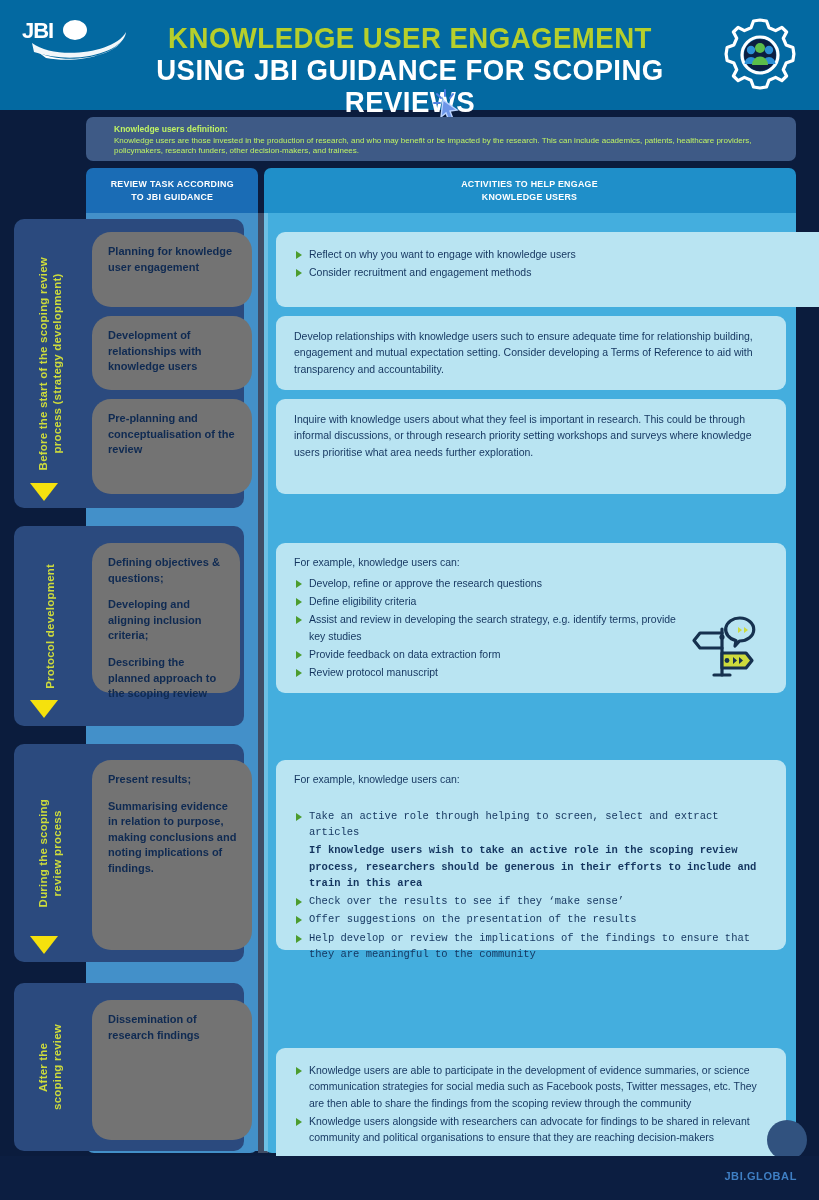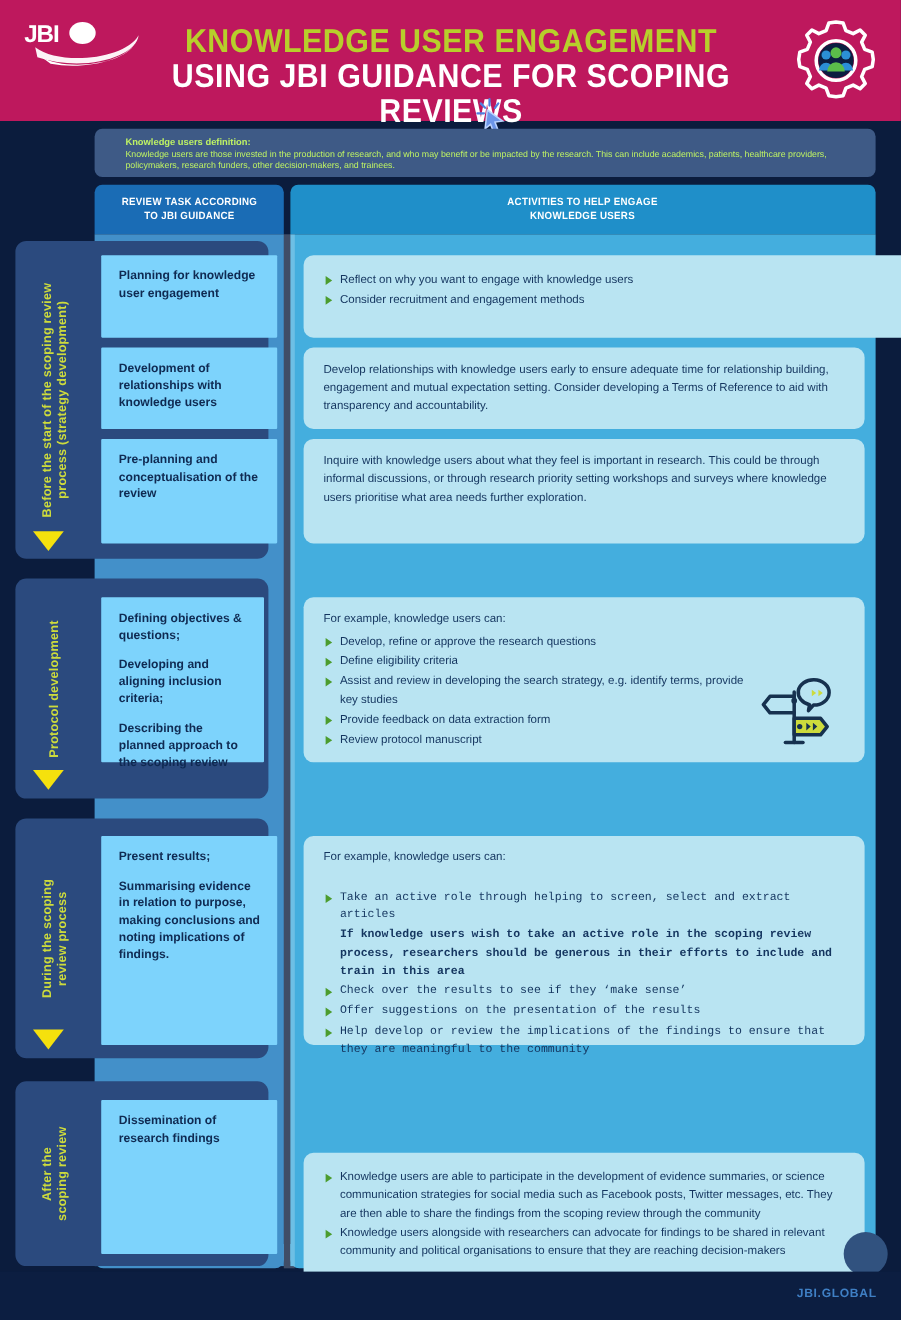--- a/index.html
+++ b/index.html
@@ -6,21 +6,21 @@
   html,body{ background:#0b1c3d; }
   body{
     width:819px; height:1200px; position:relative; overflow:hidden;
     font-family:"Liberation Sans", sans-serif;
     background:#0b1c3d;
   }
 
   
   .header{
     position:absolute; left:0; top:0; width:819px; height:110px;
-    background:#be185d;
+    background:#0369a1;
   }
   .jbi-logo{ position:absolute; left:18px; top:12px; width:120px; height:60px; }
   .gear-icon{ position:absolute; right:18px; top:14px; width:82px; height:82px; }
   .title-wrap{ position:absolute; left:120px; top:22px; width:580px; text-align:center; }
   .title-1{
     font-size:30px; font-weight:bold; letter-spacing:.5px;
     color:#b7cf2b; line-height:1.06;
     transform:scaleX(.92); transform-origin:center;
     font-family:"Liberation Sans", sans-serif;
   }
@@ -96,21 +96,21 @@
   }
 
   .arrow-down{
     position:absolute; width:0; height:0;
     border-left:14px solid transparent; border-right:14px solid transparent;
     border-top:18px solid #f5e10d;
   }
 
   
   .card-left{
-    position:absolute; background:#7dd3fc; border-radius:1px;
+    position:absolute; background:#737373; border-radius:19px;
     padding:12px 14px 12px 16px;
   }
   .card-right{
     position:absolute; background:#b9e4f2; border-radius:9px;
     padding:12px 16px 12px 18px;
   }
   .task-text{
     color:#0f2a52; font-weight:bold; font-size:11px; line-height:1.42;
   }
   .task-text p + p{ margin-top:11px; }
@@ -231,21 +231,21 @@
   <ul class="bul">
     <li>Reflect on why you want to engage with knowledge users</li>
     <li>Consider recruitment and engagement methods</li>
   </ul>
 </div>
 
 <div class="card-left" style="left:92px; top:316px; width:160px; height:74px;">
   <div class="task-text">Development of relationships with knowledge users</div>
 </div>
 <div class="card-right" style="left:276px; top:316px; width:510px; height:74px;">
-  <div class="act-para">Develop relationships with knowledge users early to ensure adequate time for relationship building, engagement and mutual expectation setting. Consider developing a Terms of Reference to aid with transparency and accountability.</div>
+  <div class="act-para">Develop relationships with knowledge users such to ensure adequate time for relationship building, engagement and mutual expectation setting. Consider developing a Terms of Reference to aid with transparency and accountability.</div>
 </div>
 
 <div class="card-left" style="left:92px; top:399px; width:160px; height:95px;">
   <div class="task-text">Pre-planning and conceptualisation of the review</div>
 </div>
 <div class="card-right" style="left:276px; top:399px; width:510px; height:95px;">
   <div class="act-para">Inquire with knowledge users about what they feel is important in research. This could be through informal discussions, or through research priority setting workshops and surveys where knowledge users prioritise what area needs further exploration.</div>
 </div>
 
 <div class="arrow-down" style="left:30px; top:483px;"></div>

